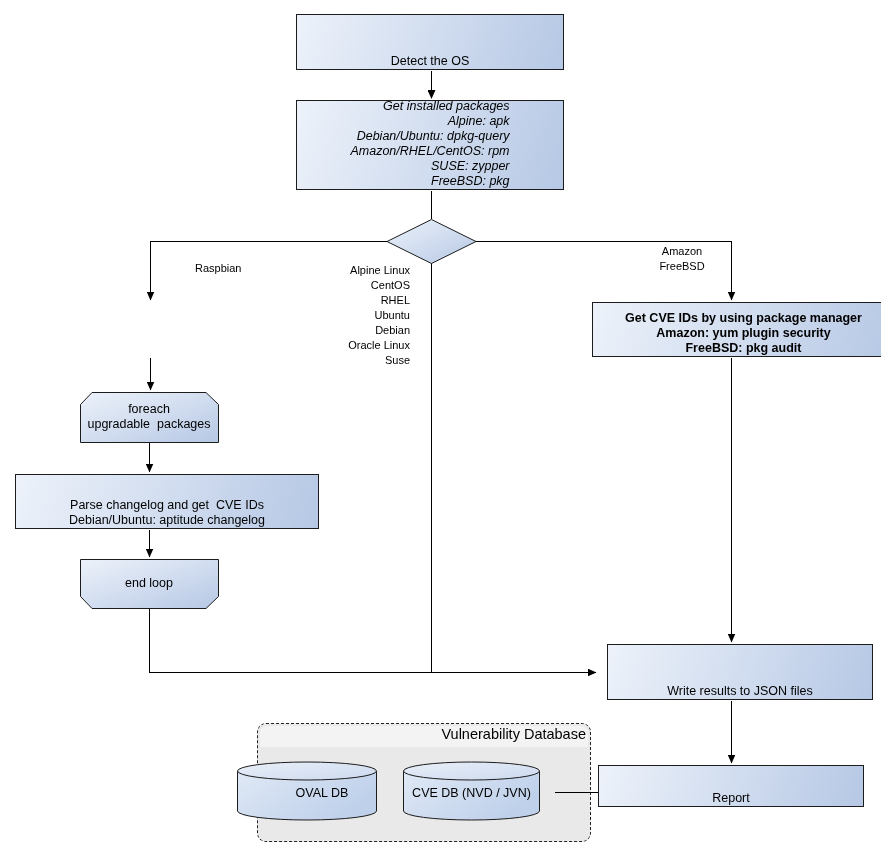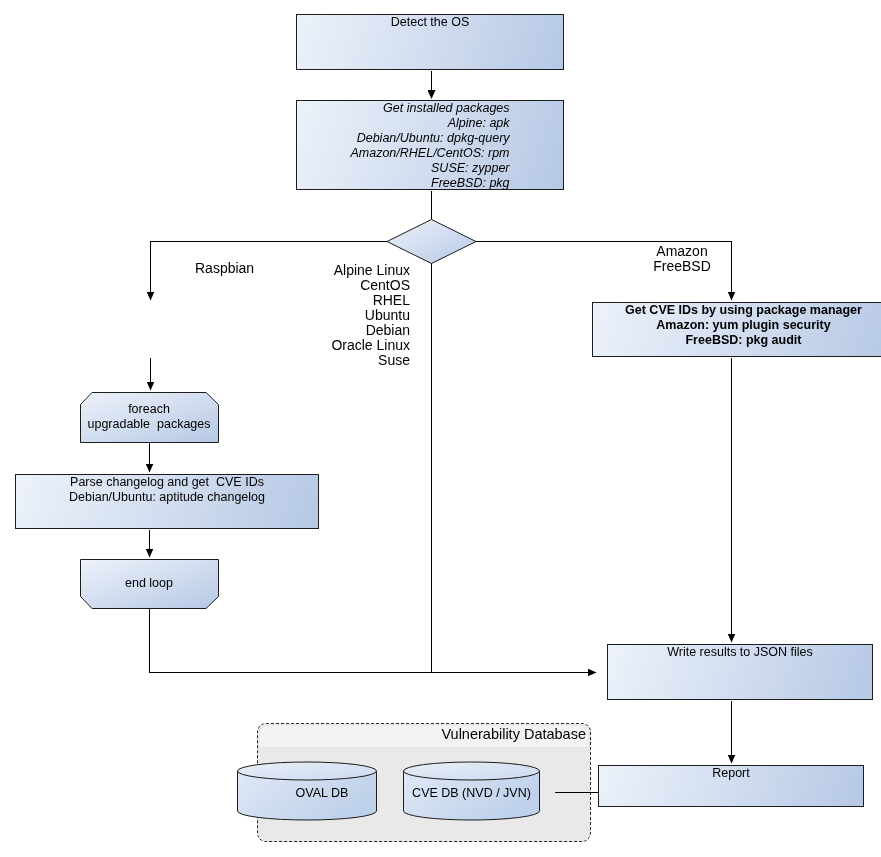--- a/index.html
+++ b/index.html
@@ -14,21 +14,21 @@
   }
   svg.wires { position: absolute; left: 0; top: 0; z-index: 1; }
 
   .node {
     position: absolute;
     z-index: 2;
     box-sizing: border-box;
     border: 1px solid #1c1c1c;
     background: linear-gradient(108deg, #edf2fa 0%, #b6c8e5 100%);
     display: flex;
-    align-items: flex-start;
+    align-items: flex-end;
     justify-content: center;
     font-size: 12.5px;
     line-height: 15px;
   }
   .label { white-space: pre-wrap; text-align: center; }
   .align-right .label { text-align: right; }
 
   .shape-label {
     position: absolute;
     z-index: 2;
@@ -37,21 +37,21 @@
     justify-content: center;
     font-size: 12.5px;
     line-height: 15px;
     pointer-events: none;
   }
   .shape-label .label { white-space: pre-wrap; }
 
   .free-label {
     position: absolute;
     z-index: 2;
-    font-size: 14px;
+    font-size: 11px;
     line-height: 15px;
     white-space: pre-wrap;
   }
 
   #db-box {
     position: absolute;
     z-index: 0;
     left: 221px; top: 723px;
     width: 334px; height: 119px;
     box-sizing: border-box;

